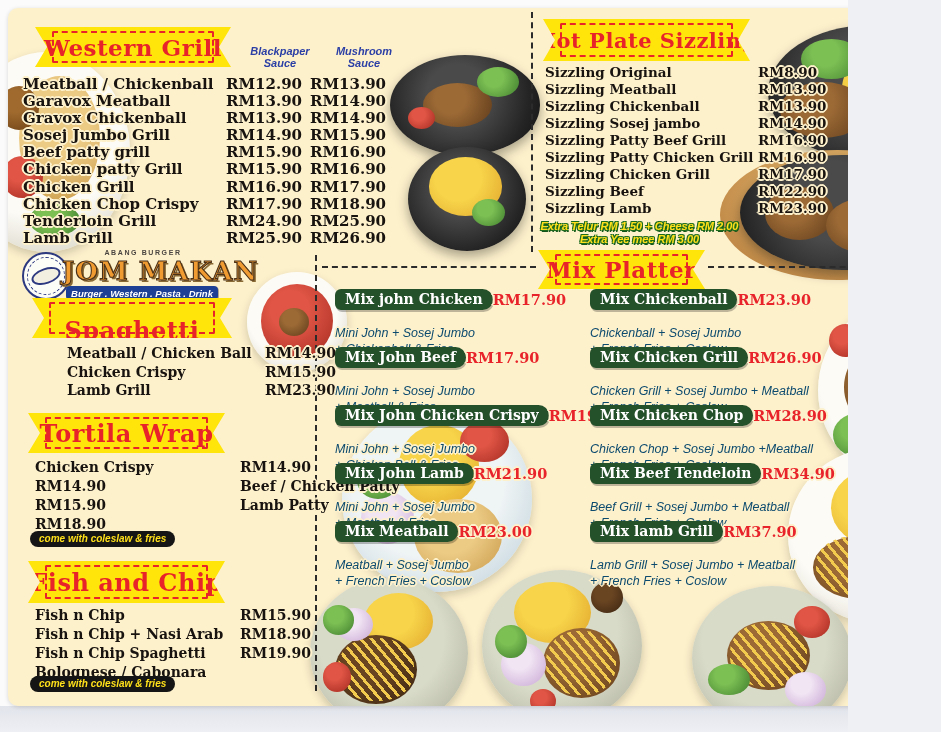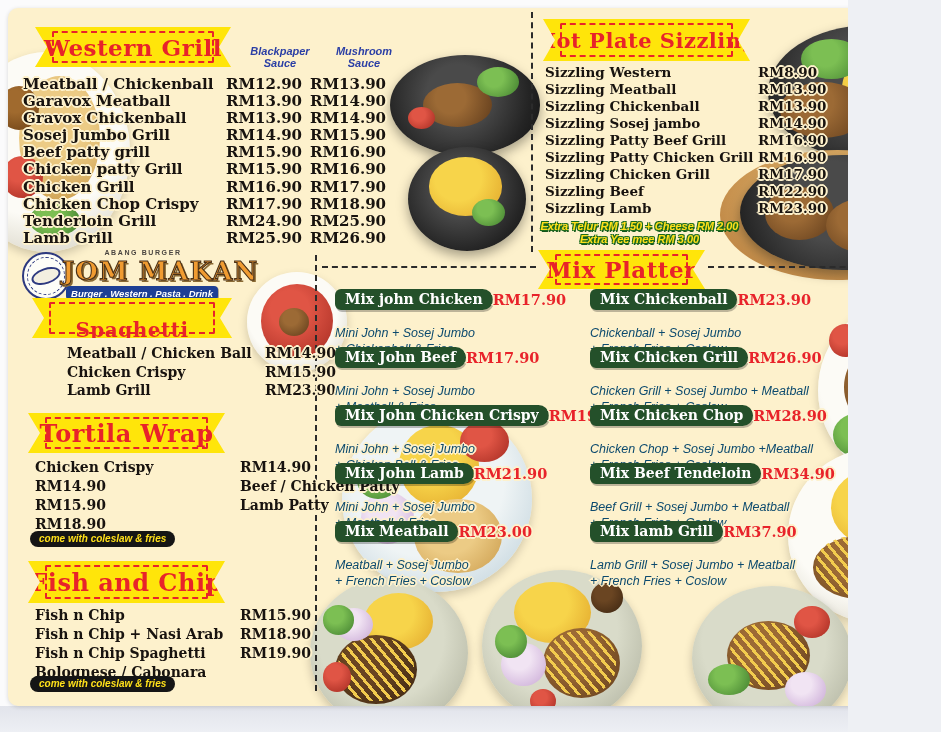--- a/index.html
+++ b/index.html
@@ -217,21 +217,21 @@
       </div>
 
       <div class="logo-badge" style="left:22px;top:252px;">
         <span class="badge-bun"></span>
       </div>
       <div class="brand-top" style="left:68px;top:249px;">ABANG BURGER</div>
       <div class="brand-name" style="left:62px;top:256px;">JOM MAKAN</div>
       <div class="brand-ribbon" style="left:66px;top:286px;width:152px;height:14px;">Burger . Western . Pasta . Drink</div>
 
       <div class="banner" style="left:32px;top:298px;width:200px;height:40px;">
-        <span class="banner-label" style="font-size:20px;margin-top:24px;">Spaghetti</span>
+        <span class="banner-label" style="font-size:24px;margin-top:24px;">Spaghetti</span>
       </div>
       <div class="mtable" style="left:35px;top:344px;grid-template-columns:198px 80px;grid-auto-rows:18.6px;font-size:14px;line-height:18.6px;margin-left:32px;">
         <span class="n outl">Meatball / Chicken Ball</span>
           <span class="p outl">RM14.90</span>
         <span class="n outl">Chicken Crispy</span>
           <span class="p outl">RM15.90</span>
         <span class="n outl">Lamb Grill</span>
           <span class="p outl">RM23.90</span>
       </div>
 
@@ -260,21 +260,21 @@
         <span class="n outl pre">Fish n Chip Spaghetti
 Bolognese / Cabonara</span>
           <span class="p outl">RM19.90</span>
       </div>
       <div class="pill" style="left:30px;top:676px;">come with coleslaw &amp; fries</div>
 
       <div class="banner" style="left:543px;top:19px;width:207px;height:42px;">
         <span class="banner-label" style="font-size:21px;">Hot Plate Sizzling</span>
       </div>
       <div class="mtable" style="left:545px;top:64px;grid-template-columns:213px 80px;grid-auto-rows:17px;font-size:13.5px;line-height:17px;">
-        <span class="n outl">Sizzling Western</span>
+        <span class="n outl">Sizzling Original</span>
           <span class="p outl">RM8.90</span>
         <span class="n outl">Sizzling Meatball</span>
           <span class="p outl">RM13.90</span>
         <span class="n outl">Sizzling Chickenball</span>
           <span class="p outl">RM13.90</span>
         <span class="n outl">Sizzling Sosej jambo</span>
           <span class="p outl">RM14.90</span>
         <span class="n outl">Sizzling Patty Beef Grill</span>
           <span class="p outl">RM16.90</span>
         <span class="n outl">Sizzling Patty Chicken Grill</span>

